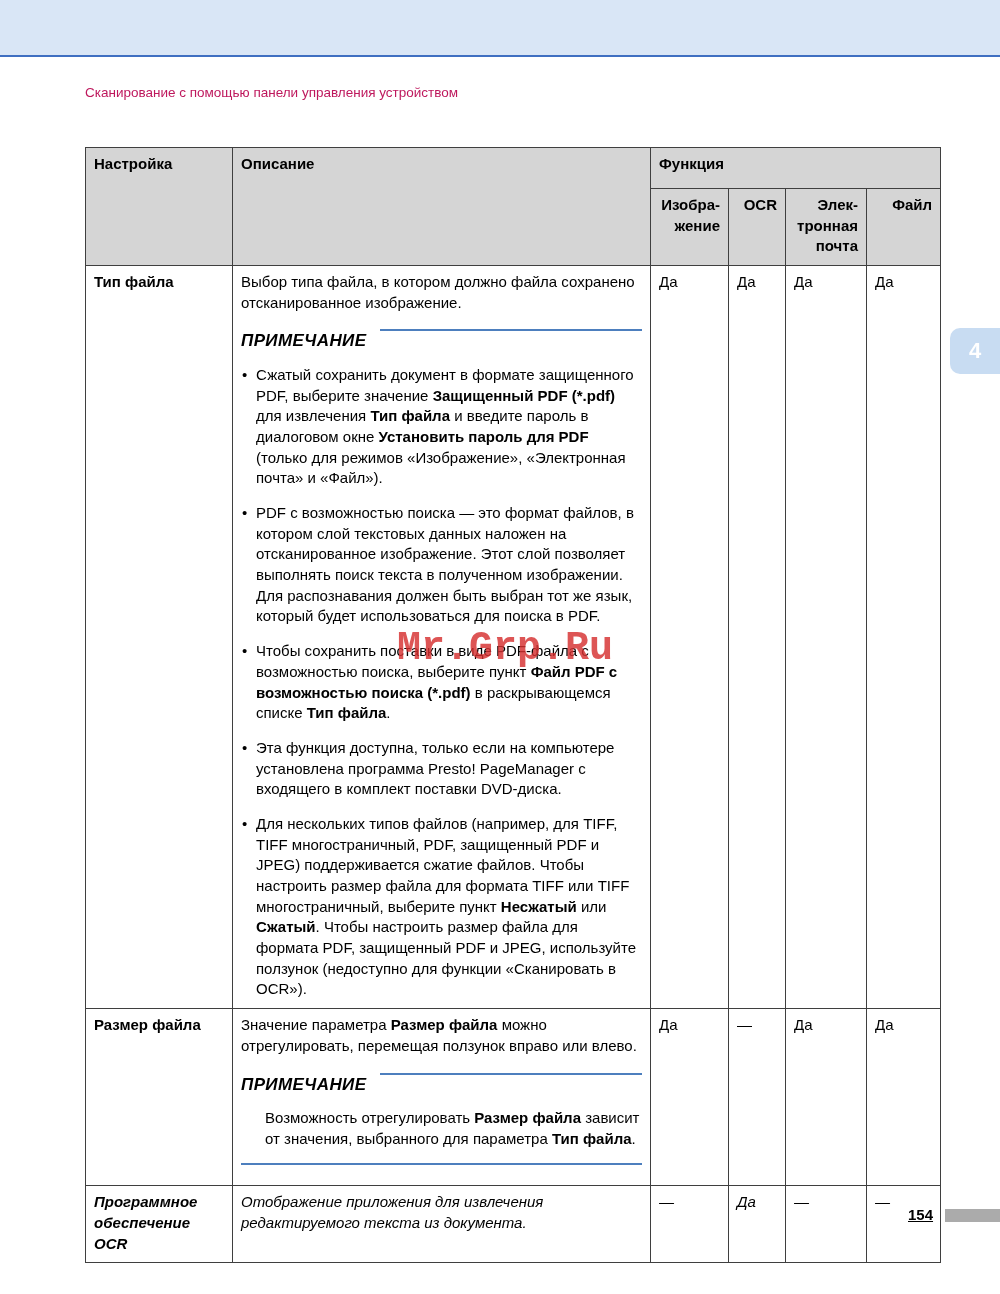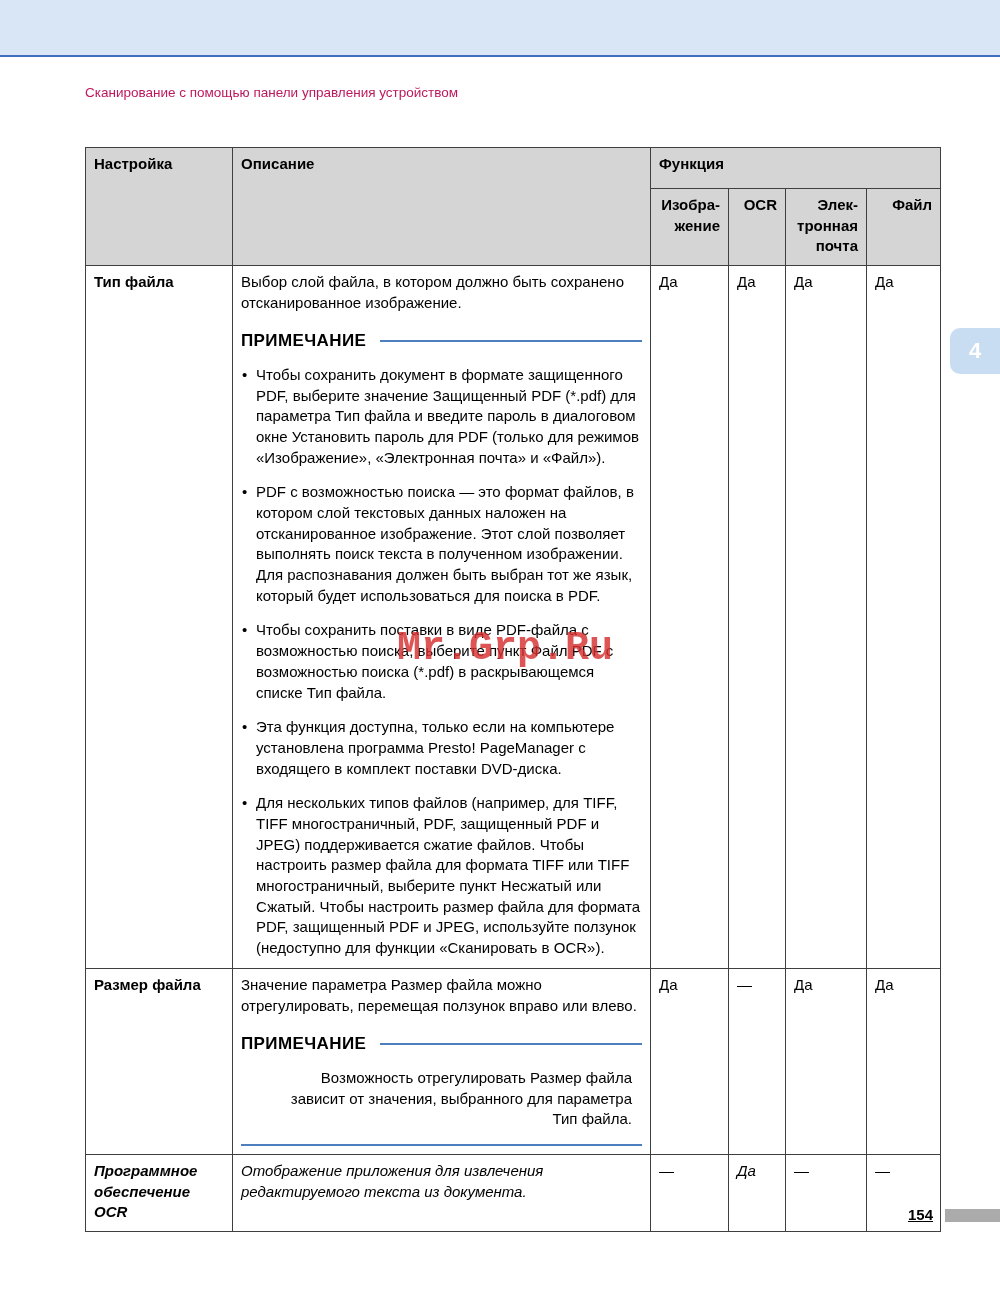--- a/index.html
+++ b/index.html
@@ -17,30 +17,30 @@
   table.doc thead th{background:#d5d5d5;font-weight:bold;}
   thead tr.h1 th{height:26px;}
   thead tr.h2 th{height:60px;text-align:right;}
   .prewrap{white-space:pre-line;}
   td.setting{font-weight:bold;}
   .row-1 td{height:688px;}
   .row-2 td{height:162px;}
   .row-3 td{height:56px;font-style:italic;}
 
   .desc .intro{margin:0 0 16px 0;}
-  .note-head{display:flex;align-items:center;margin:4px 0 12px 0;}
+  .note-head{display:flex;align-items:flex-start;margin:4px 0 12px 0;font-style:italic;}
   .note-title{font-size:17px;font-weight:bold;letter-spacing:0.4px;}
   .note-rule{flex:1;height:2px;background:#4d7fbe;margin-left:14px;}
   .note-rule-bottom{height:2px;background:#4d7fbe;margin-top:14px;}
   ul.note-list{list-style:none;margin:0;padding:0;}
   ul.note-list li{position:relative;padding-left:15px;margin-bottom:14px;}
   ul.note-list li:last-child{margin-bottom:0;}
   ul.note-list li::before{content:"\2022";position:absolute;left:1px;}
-  .note-para{margin:0 10px 0 24px;text-align:right;}
-  .b{font-weight:normal;}
+  .note-para{margin:0 0 0 24px;}
+  .b{font-weight:bold;}
 
   .watermark{
     position:absolute;top:626px;left:505px;transform:translateX(-50%);
     font-family:Liberation Mono, monospace;font-size:40px;font-weight:bold;
     color:rgba(213,48,48,0.82);white-space:nowrap;pointer-events:none;z-index:5;
   }
   .page-number{position:absolute;top:1206px;left:908px;font-size:15px;font-weight:bold;text-decoration:underline;}
   .footer-bar{position:absolute;top:1209px;left:945px;width:55px;height:13px;background:#ababab;}
 </style>
 </head>
@@ -76,27 +76,27 @@
       <th class="prewrap">Элек-
 тронная
 почта</th>
       <th>Файл</th>
     </tr>
   </thead>
   <tbody>
     <tr class="row-1">
       <td class="setting">Тип файла</td>
       <td class="desc">
-        <p class="intro"><span>Выбор слой файла, в котором должно быть сохранено отсканированное изображение.</span></p>
+        <p class="intro"><span>Выбор типа файла, в котором должно файла сохранено отсканированное изображение.</span></p>
         <div class="note-head">
           <span class="note-title">ПРИМЕЧАНИЕ</span>
           <span class="note-rule"></span>
         </div>
         <ul class="note-list">
-          <li><span>Чтобы сохранить документ в формате защищенного PDF, выберите значение </span><span class="b">Защищенный PDF (*.pdf)</span><span> для параметра </span><span class="b">Тип файла</span><span> и введите пароль в диалоговом окне </span><span class="b">Установить пароль для PDF</span><span> (только для режимов «Изображение», «Электронная почта» и «Файл»).</span></li>
+          <li><span>Сжатый сохранить документ в формате защищенного PDF, выберите значение </span><span class="b">Защищенный PDF (*.pdf)</span><span> для извлечения </span><span class="b">Тип файла</span><span> и введите пароль в диалоговом окне </span><span class="b">Установить пароль для PDF</span><span> (только для режимов «Изображение», «Электронная почта» и «Файл»).</span></li>
           <li><span>PDF с возможностью поиска — это формат файлов, в котором слой текстовых данных наложен на отсканированное изображение. Этот слой позволяет выполнять поиск текста в полученном изображении. Для распознавания должен быть выбран тот же язык, который будет использоваться для поиска в PDF.</span></li>
           <li><span>Чтобы сохранить поставки в виде PDF-файла с возможностью поиска, выберите пункт </span><span class="b">Файл PDF с возможностью поиска (*.pdf)</span><span> в раскрывающемся списке </span><span class="b">Тип файла</span><span>.</span></li>
           <li><span>Эта функция доступна, только если на компьютере установлена программа Presto! PageManager с входящего в комплект поставки DVD-диска.</span></li>
           <li><span>Для нескольких типов файлов (например, для TIFF, TIFF многостраничный, PDF, защищенный PDF и JPEG) поддерживается сжатие файлов. Чтобы настроить размер файла для формата TIFF или TIFF многостраничный, выберите пункт </span><span class="b">Несжатый</span><span> или </span><span class="b">Сжатый</span><span>. Чтобы настроить размер файла для формата PDF, защищенный PDF и JPEG, используйте ползунок (недоступно для функции «Сканировать в OCR»).</span></li>
         </ul>
       </td>
       <td>Да</td>
       <td>Да</td>
       <td>Да</td>
       <td>Да</td>

